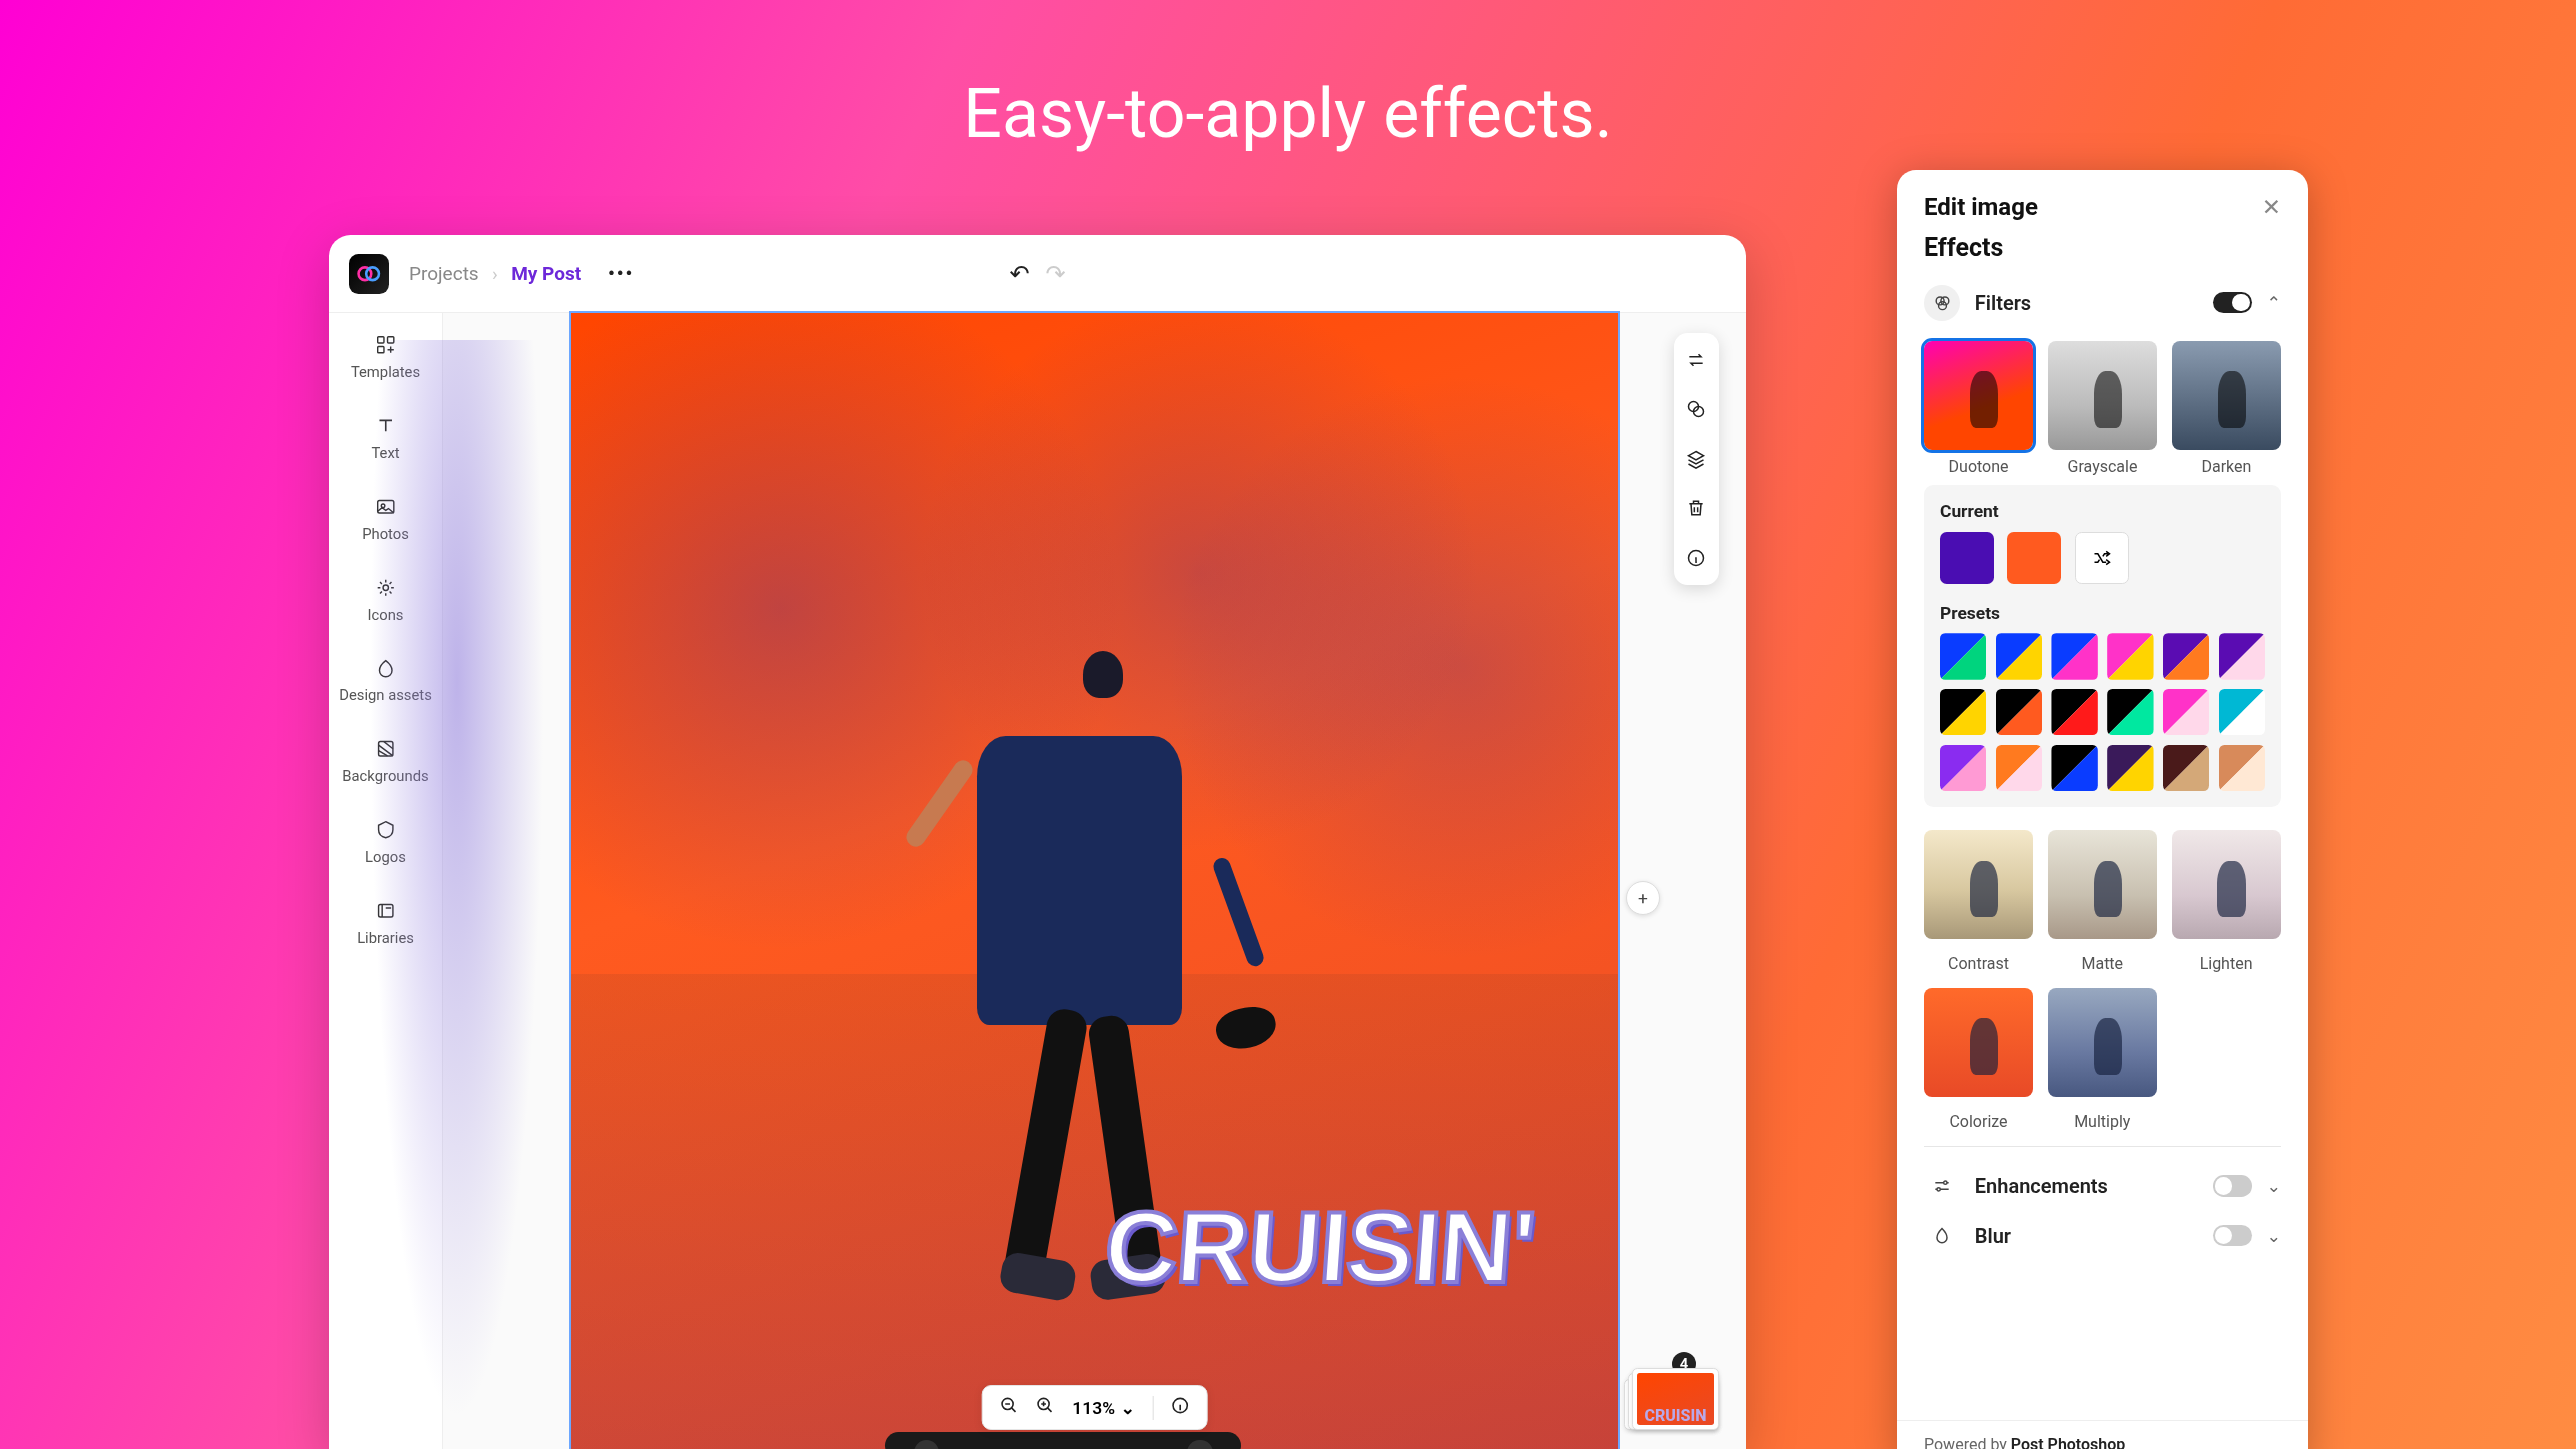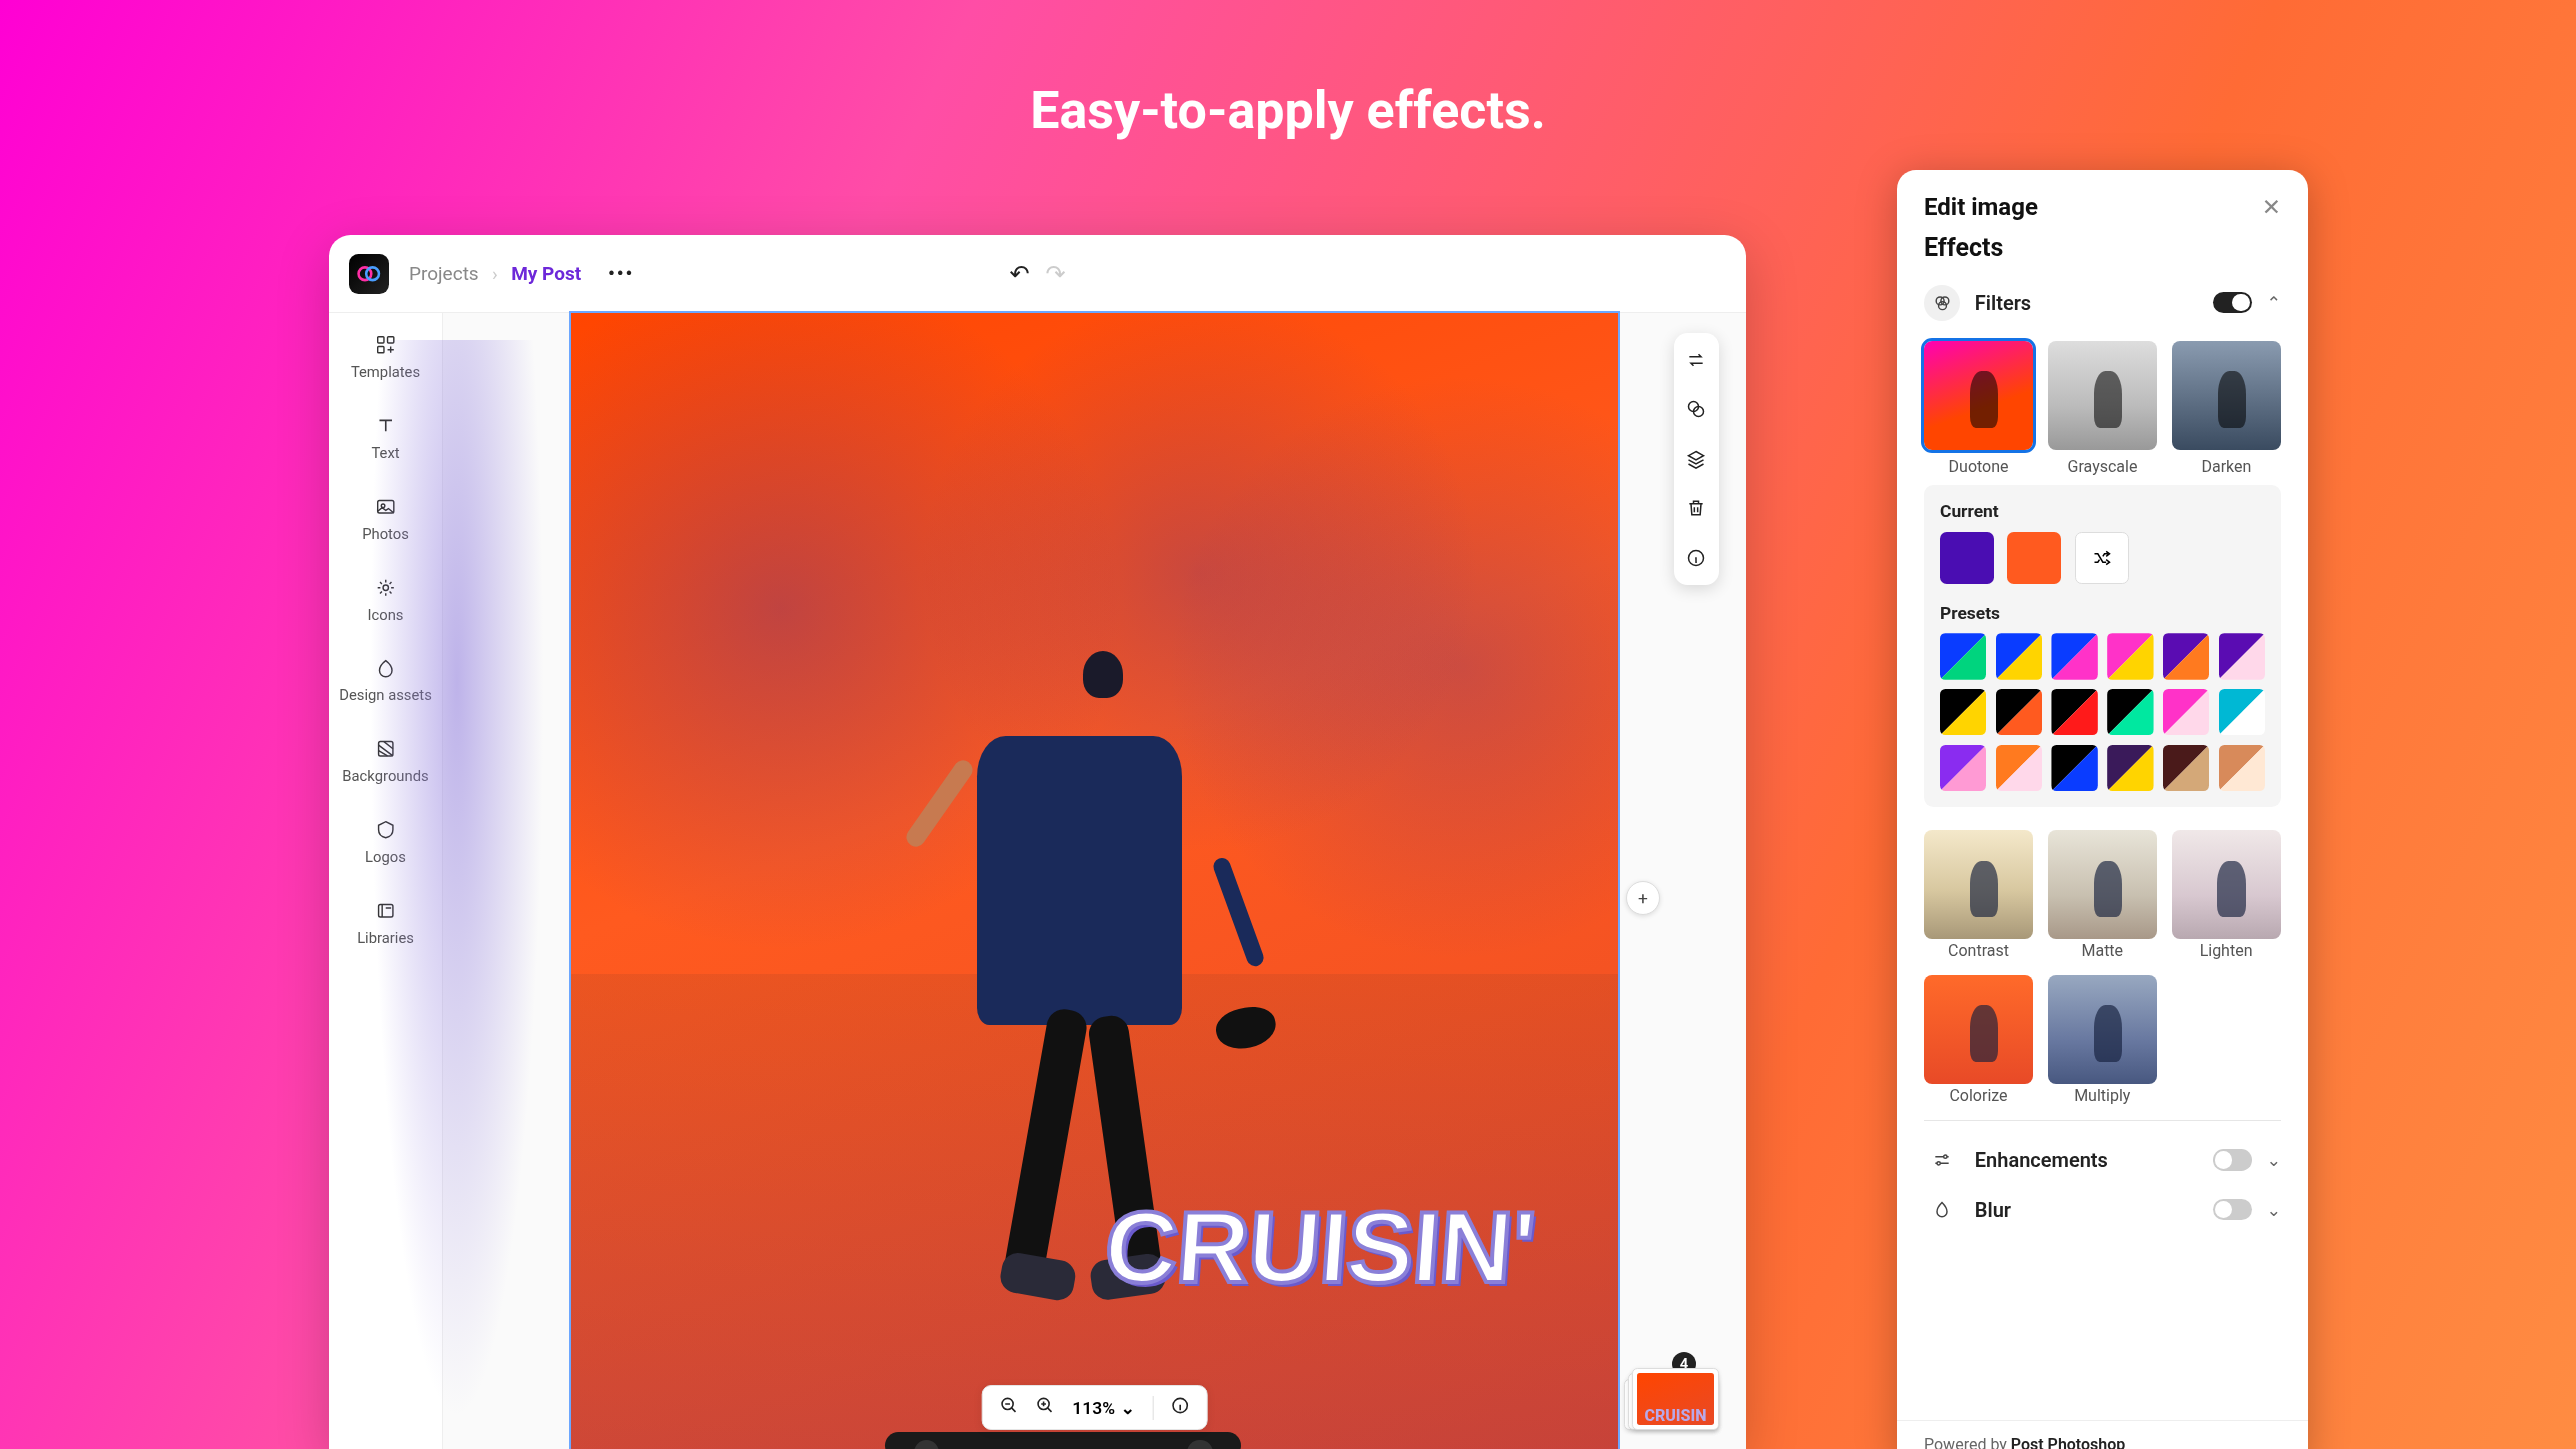--- a/index.html
+++ b/index.html
@@ -1,18 +1,18 @@
 <!DOCTYPE html>
 <html style="font-size:10.7px"><head>
 <meta charset="utf-8">
 <style>
 * { margin: 0; padding: 0; box-sizing: border-box; font-family: -apple-system, BlinkMacSystemFont, 'Segoe UI', Roboto, sans-serif; }
 body { width: 2576px; height: 1449px; overflow: hidden; }
 .bg { width: 100%; height: 100%; background: linear-gradient(115deg, #ff00d4 0%, #ff4da6 30%, #ff6b35 70%, #ff8c42 100%); position: relative; }
-.hero-title { position: absolute; top: 80px; left: 50%; transform: translateX(-50%); color: #fff; font-size: 52px; font-weight: 700; }
+.hero-title { position: absolute; top: 74px; left: 50%; transform: translateX(-50%); color: #fff; font-size: 68px; font-weight: 400; }
 .app-window { position: absolute; top: 235px; left: 329px; width: 1417px; height: 1214px; background: #fff; border-radius: 21.5px 21.5px 0 0; box-shadow: 0 13.4px 54px rgba(0,0,0,0.2); overflow: hidden; }
 .topbar { height: 78px; display: flex; align-items: center; padding: 0 20px; border-bottom: 0.7px solid #eee; }
 .app-logo { width: 40px; height: 40px; background: linear-gradient(135deg, #000 0%, #222 100%); border-radius: 9.4px; display:flex; align-items:center; justify-content:center; margin-right: 20px;}
 .app-logo svg { width: 25.5px; height: 25.5px; }
 .breadcrumb { display: flex; align-items: center; gap: 13.4px; font-size: 19px; color: #888; }
 .bc-sep { color: #ccc; }
 .bc-current { color: #6d28d9; font-weight: 700; }
 .bc-more { margin-left: 13.4px; letter-spacing: 2px; font-weight:700; color:#222;}
 .top-center { position: absolute; left: 50%; transform: translateX(-50%); display: flex; gap: 16px; font-size: 24px; color: #222; }
 .top-center .redo { color: #ccc; }
@@ -83,21 +83,21 @@
 .dt-group{ background:#f5f5f5; border-radius:9.4px; padding:16px; margin-top:4px; margin-bottom:17.4px;}
 .dt-label{ font-size:17.4px; font-weight:700; color:#222; margin-bottom:10.7px;}
 .dt-row{ display:flex; gap:13.4px; align-items:center;}
 .swatch{ width:54px; height:52px; border-radius:6.7px;}
 .sw-shuffle{ width:54px; height:52px; background:#fff; border:0.7px solid #ddd; border-radius:6.7px; display:flex; align-items:center; justify-content:center; font-size:21.5px; cursor:pointer;}
 .preset-grid{ display:grid; grid-template-columns: repeat(6, 1fr); gap:9.4px; margin-top:9.4px;}
 .preset{ width:100%; aspect-ratio:1; border-radius:5.4px; position:relative; overflow:hidden; cursor:pointer;}
 .preset::before{content:''; position:absolute; inset:0; clip-path: polygon(0 0, 100% 0, 0 100%);}
 .preset::after{content:''; position:absolute; inset:0; clip-path: polygon(100% 0, 100% 100%, 0 100%);}
 .effect-thumbs{ display:flex; gap:14.8px; margin:23px 0 9.4px; flex-wrap:wrap;}
-.eff-card{ width: calc(33.33% - 10px); display:flex; flex-direction:column; align-items:center; gap:2px; cursor:pointer;}
+.eff-card{ width: calc(33.33% - 10px); display:flex; flex-direction:column; align-items:center; gap:15px; cursor:pointer;}
 .eff-thumb{ width:100%; aspect-ratio:1; border-radius:8px; position:relative; overflow:hidden;}
 .eff-thumb .skater{position:absolute; left:42%; top:28%; width:26%; height:52%; background:rgba(20,30,60,0.65); border-radius:40% 40% 20% 20%;}
 .eff-thumb.contrast{ background: linear-gradient(#f4e8ca 0%, #d8c8a0 55%, #a89878 100%);}
 .eff-thumb.matte{ background: linear-gradient(#e8e4d8 0%, #c8c0b0 60%, #a89888 100%);}
 .eff-thumb.lighten{ background: linear-gradient(#f0e8e8 0%, #d8c8d0 60%, #b8a8b0 100%);}
 .eff-thumb.colorize{ background: linear-gradient(#ff6a2a 0%, #e84a27 100%);}
 .eff-thumb.multiply{ background: linear-gradient(#98a8c0 0%, #6878a0 60%, #485880 100%);}
 .eff-name{font-size:16px; color:#555;}
 .ep-sep{ border:none; border-top:0.7px solid #e6e6e6; margin:14.8px 0;}
 .ep-footer{ padding:13.4px 27px; border-top:0.7px solid #eee; font-size:16px; color:#666;}

